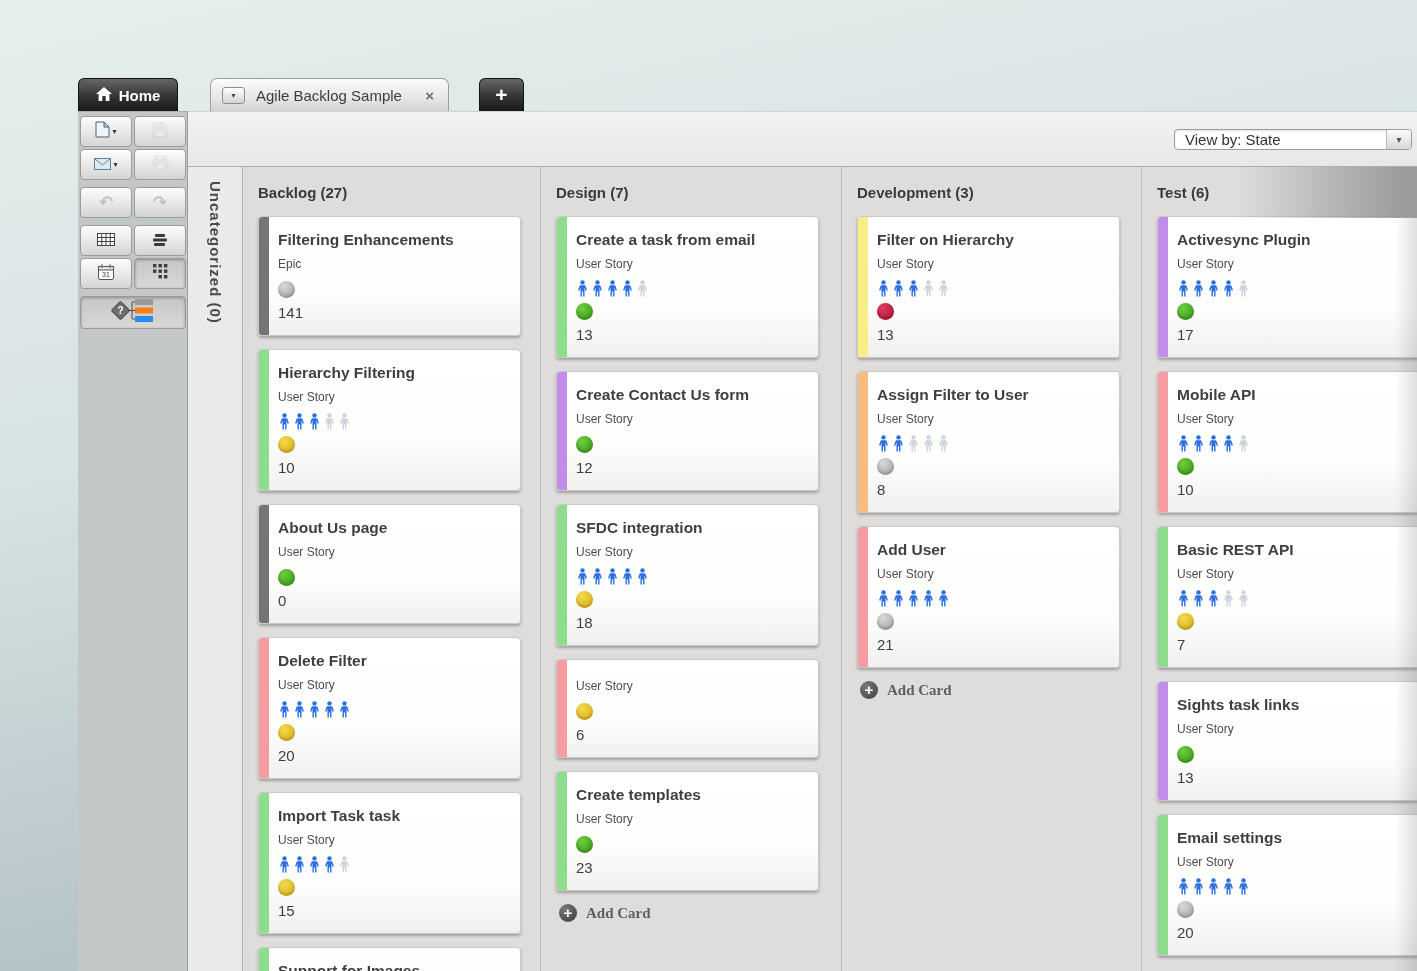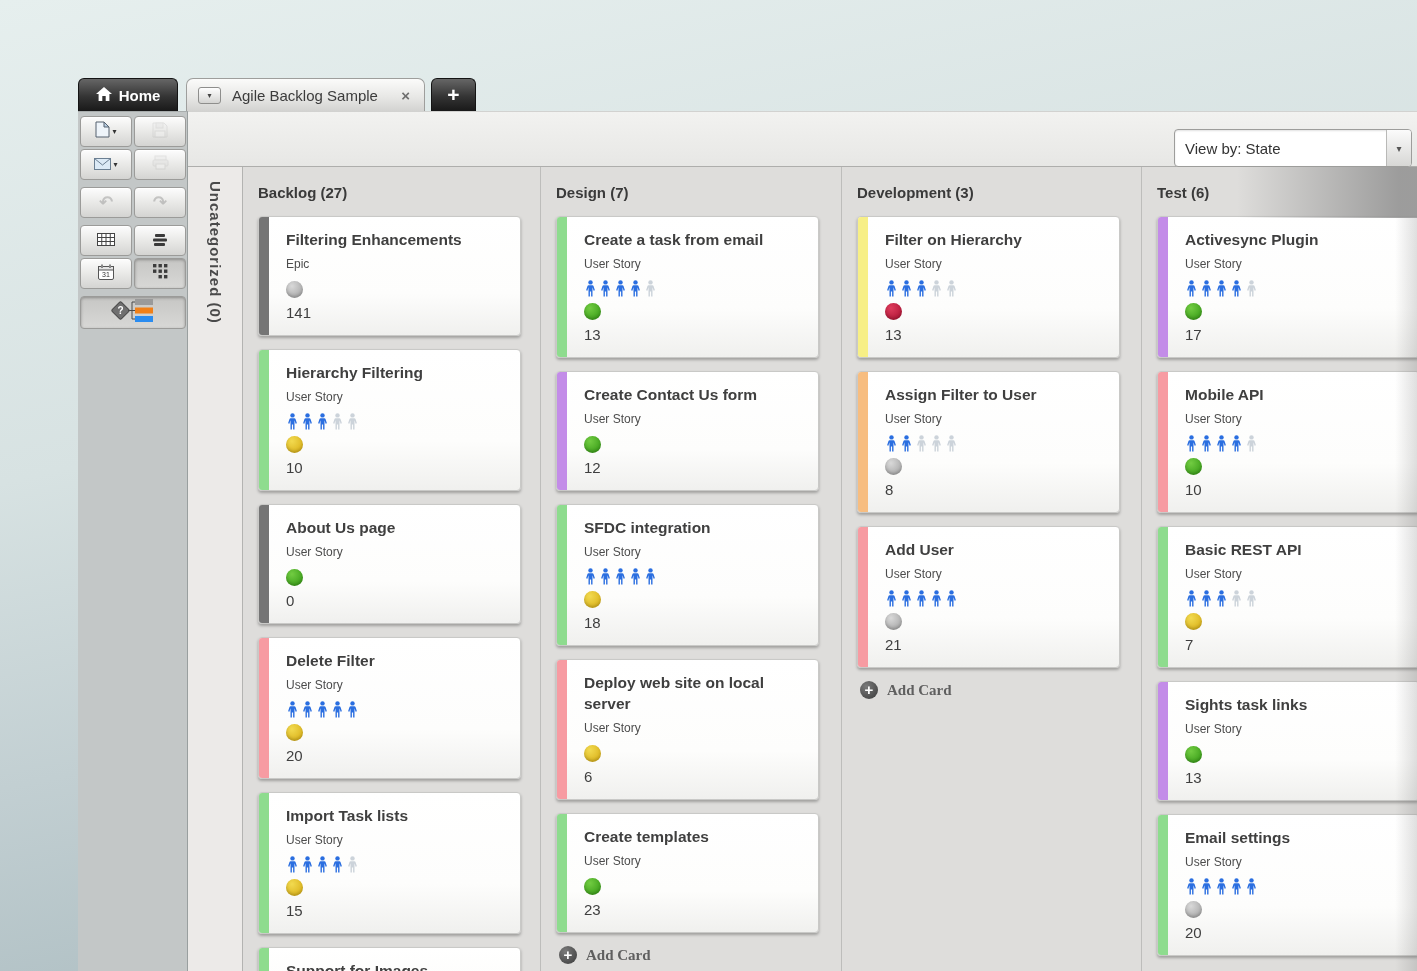--- a/index.html
+++ b/index.html
@@ -4,21 +4,21 @@
 <style>
   html,body{margin:0;padding:0;}
   body{
     width:1417px;height:971px;overflow:hidden;
     background:linear-gradient(168deg,#e6efee 0%,#d7e2e2 38%,#c2cfd2 62%,#9fb2b7 100%);
     font-family:"Liberation Sans","DejaVu Sans",sans-serif;
   }
   .app{position:absolute;left:78px;top:78px;right:0;bottom:0;}
 
   
-  .tabbar{position:absolute;left:0;top:0;height:33px;right:0;display:flex;align-items:flex-end;}
+  .tabbar{position:absolute;left:0;top:0;height:33px;right:0;display:flex;align-items:flex-end;gap:24px;}
   .tab-home{
     width:100px;height:33px;box-sizing:border-box;display:flex;align-items:center;justify-content:center;gap:7px;
     background:linear-gradient(180deg,#666 0%,#343434 55%,#191919 100%);
     border:1px solid #141414;border-bottom:none;border-radius:6px 6px 0 0;
     color:#fff;font-weight:bold;font-size:15px;cursor:default;
   }
   .tab-doc{
     width:239px;height:33px;box-sizing:border-box;margin-left:8px;display:flex;align-items:center;
     background:linear-gradient(180deg,#fbfbfa 0%,#e8e8e6 55%,#d3d3d1 100%);
     border:1px solid #9e9e9c;border-bottom:none;border-radius:7px 7px 0 0;
@@ -57,21 +57,21 @@
   .glyph-undo,.glyph-redo{font-size:17px;font-weight:bold;color:#8f8f8f;line-height:1;}
 
   
   .content{position:absolute;left:110px;top:33px;right:0;bottom:0;}
   .top-strip{
     position:absolute;left:0;top:0;right:0;height:56px;box-sizing:border-box;
     background:linear-gradient(180deg,#f2f2f0,#e7e7e5);
     border-top:1px solid #d2d2d0;border-bottom:1px solid #aeaeac;
   }
   .view-select{
-    position:absolute;right:5px;top:17px;width:238px;height:38px;box-sizing:border-box;
+    position:absolute;right:5px;top:17px;width:238px;height:21px;box-sizing:border-box;
     background:#fff;border:1px solid #9d9d9b;border-radius:4px;
     display:flex;align-items:center;font-size:15px;color:#333;
     box-shadow:inset 0 1px 2px rgba(0,0,0,.12);
   }
   .view-select .vs-label{padding-left:10px;flex:1;}
   .vs-arrow{
     width:24px;height:100%;display:flex;align-items:center;justify-content:center;
     background:linear-gradient(180deg,#fbfbfb,#d7d7d5);border-left:1px solid #b9b9b7;border-radius:0 3px 3px 0;
     font-size:10px;color:#555;
   }
@@ -91,21 +91,21 @@
   .col:nth-child(1){width:298px;}
   .col:nth-child(2){width:301px;}
   .col-header{font-weight:bold;font-size:15px;color:#3a3a3a;line-height:20px;margin-bottom:13px;}
   .card{
     position:relative;box-sizing:border-box;width:263px;margin-bottom:13px;
     background:linear-gradient(180deg,#ffffff 0%,#fdfdfc 65%,#f0f0ee 100%);
     border:1px solid #c9c9c7;border-radius:4px;
     box-shadow:0 2px 3px rgba(0,0,0,.28);
   }
   .stripe{position:absolute;left:0;top:0;bottom:0;width:10px;border-radius:3px 0 0 3px;}
-  .card-body{padding:12px 10px 12px 17px;margin-left:10px;}
+  .card-body{padding:12px 10px 12px 17px;margin-left:2px;}
   .card-title{font-weight:bold;font-size:15.5px;color:#3f3f3f;line-height:21px;}
   .card-type{font-size:12px;color:#4c4c4c;line-height:21px;margin-top:4px;}
   .persons{display:flex;gap:2px;margin-top:5px;height:17px;}
   .person svg{display:block;}
   .dot{width:17px;height:17px;border-radius:50%;margin-top:6px;box-shadow:inset 0 -2px 3px rgba(0,0,0,.18);}
   .dot-gray  {background:radial-gradient(circle at 35% 30%,#d9d9d9,#9c9c9c);}
   .dot-green {background:radial-gradient(circle at 35% 30%,#72cc42,#2e9410);}
   .dot-yellow{background:radial-gradient(circle at 35% 30%,#f2da50,#d5a90e);}
   .dot-red   {background:radial-gradient(circle at 35% 30%,#de3c5c,#a60d2e);}
   .card-points{font-size:15px;color:#3f3f3f;line-height:20px;margin-top:5px;}
@@ -347,21 +347,21 @@
                     </svg>
                   </span>
                 </div>
                 <div class="dot dot-yellow"></div>
                 <div class="card-points">20</div>
               </div>
             </div>
             <div class="card">
               <div class="stripe" style="background: rgb(142, 220, 142);"></div>
               <div class="card-body">
-                <div class="card-title">Import Task lists</div>
+                <div class="card-title">Import Task task</div>
                 <div class="card-type">User Story</div>
                 <div class="persons">
                   <span class="person">
                     <svg width="13" height="17" viewBox="0 0 13 17">
                       <circle cx="6.5" cy="2.4" r="2.2" fill="#2a6ee0"></circle>
                       <path d="M4.6 5.2h3.8c.6 0 1 .4 1.2 1l1.3 4-1.3.5-1.1-3.4v3.5 5.8H7.1v-5.1H5.9v5.1H4.5v-5.8-3.5L3.4 10.7l-1.3-.5 1.3-4c.2-.6.6-1 1.2-1z" fill="#2a6ee0"></path>
                     </svg>
                   </span>
                   <span class="person">
                     <svg width="13" height="17" viewBox="0 0 13 17">
@@ -488,21 +488,20 @@
                     </svg>
                   </span>
                 </div>
                 <div class="dot dot-yellow"></div>
                 <div class="card-points">18</div>
               </div>
             </div>
             <div class="card">
               <div class="stripe" style="background: rgb(247, 155, 162);"></div>
               <div class="card-body">
-                <div class="card-title">Deploy web site on local server</div>
                 <div class="card-type">User Story</div>
                 <div class="dot dot-yellow"></div>
                 <div class="card-points">6</div>
               </div>
             </div>
             <div class="card">
               <div class="stripe" style="background: rgb(142, 220, 142);"></div>
               <div class="card-body">
                 <div class="card-title">Create templates</div>
                 <div class="card-type">User Story</div>

